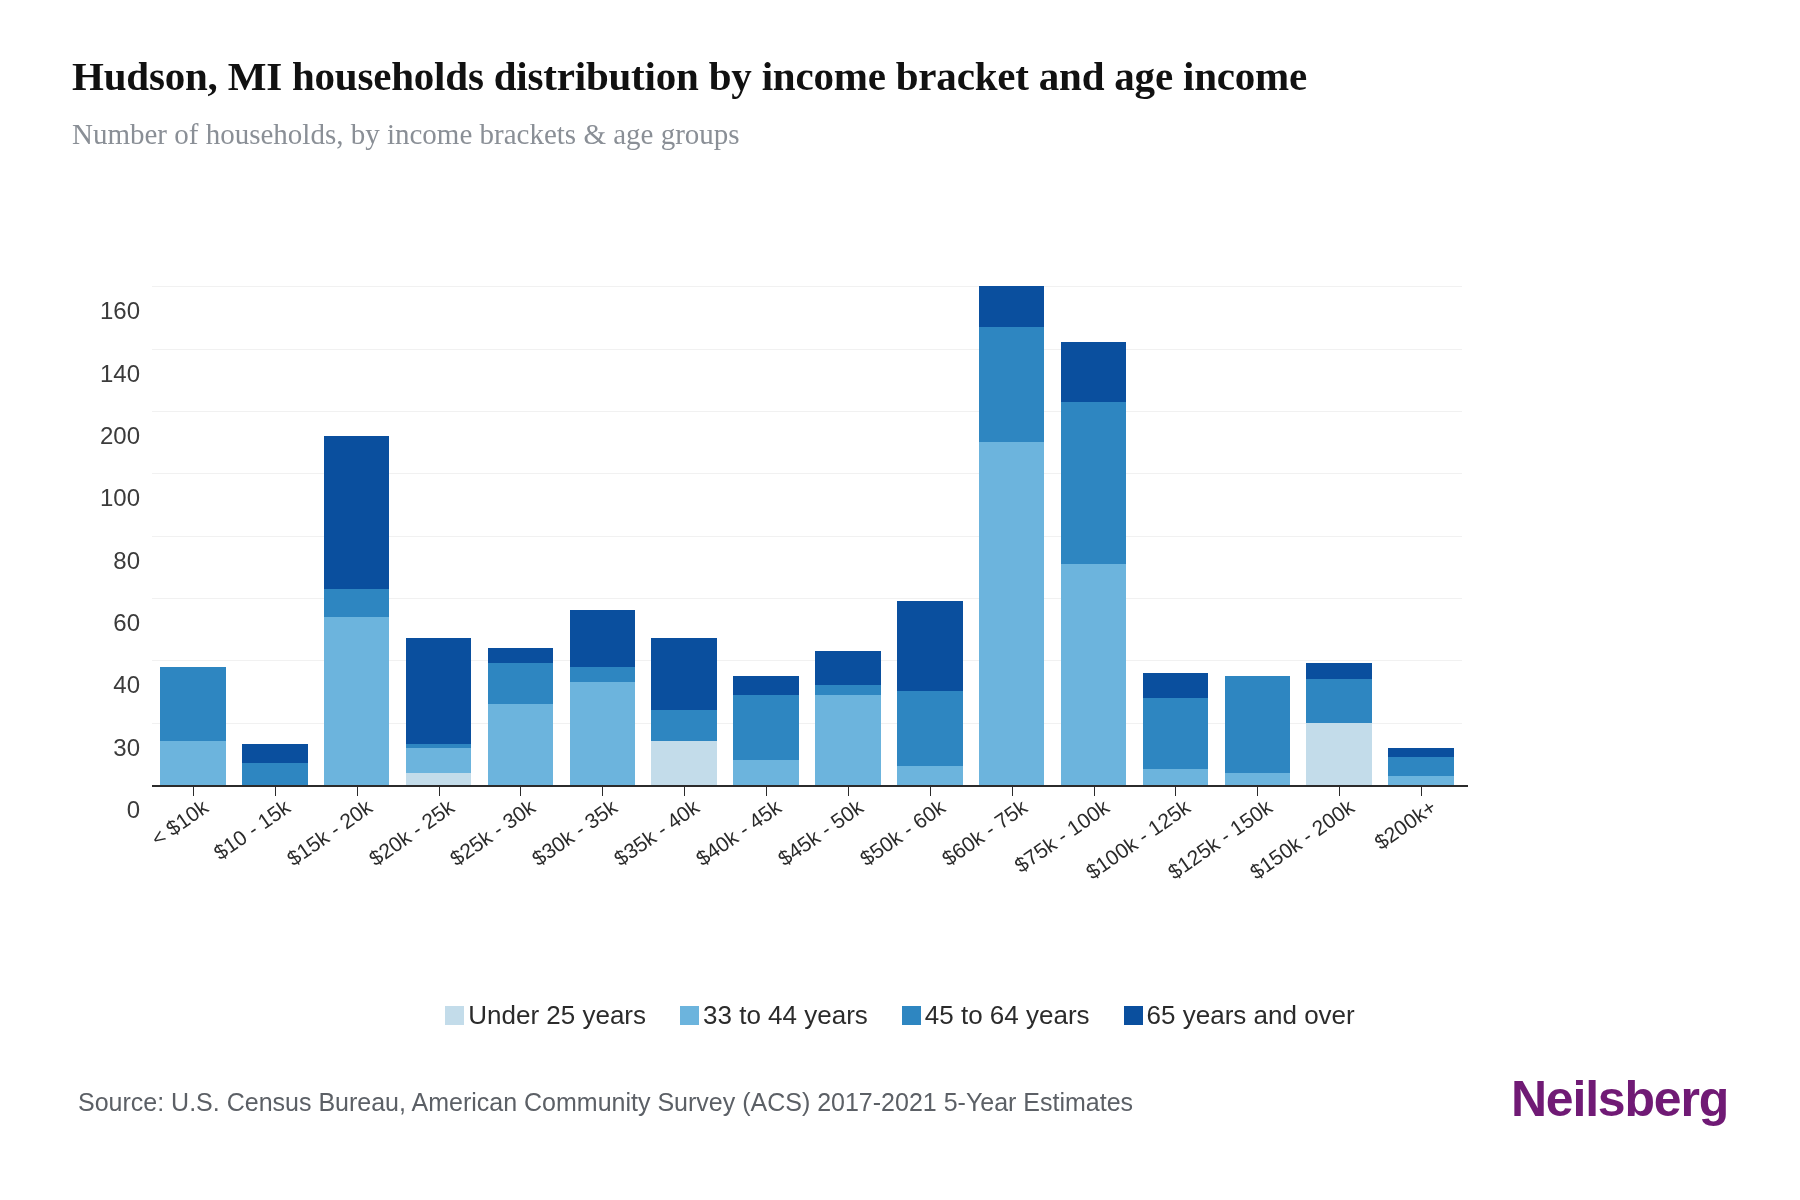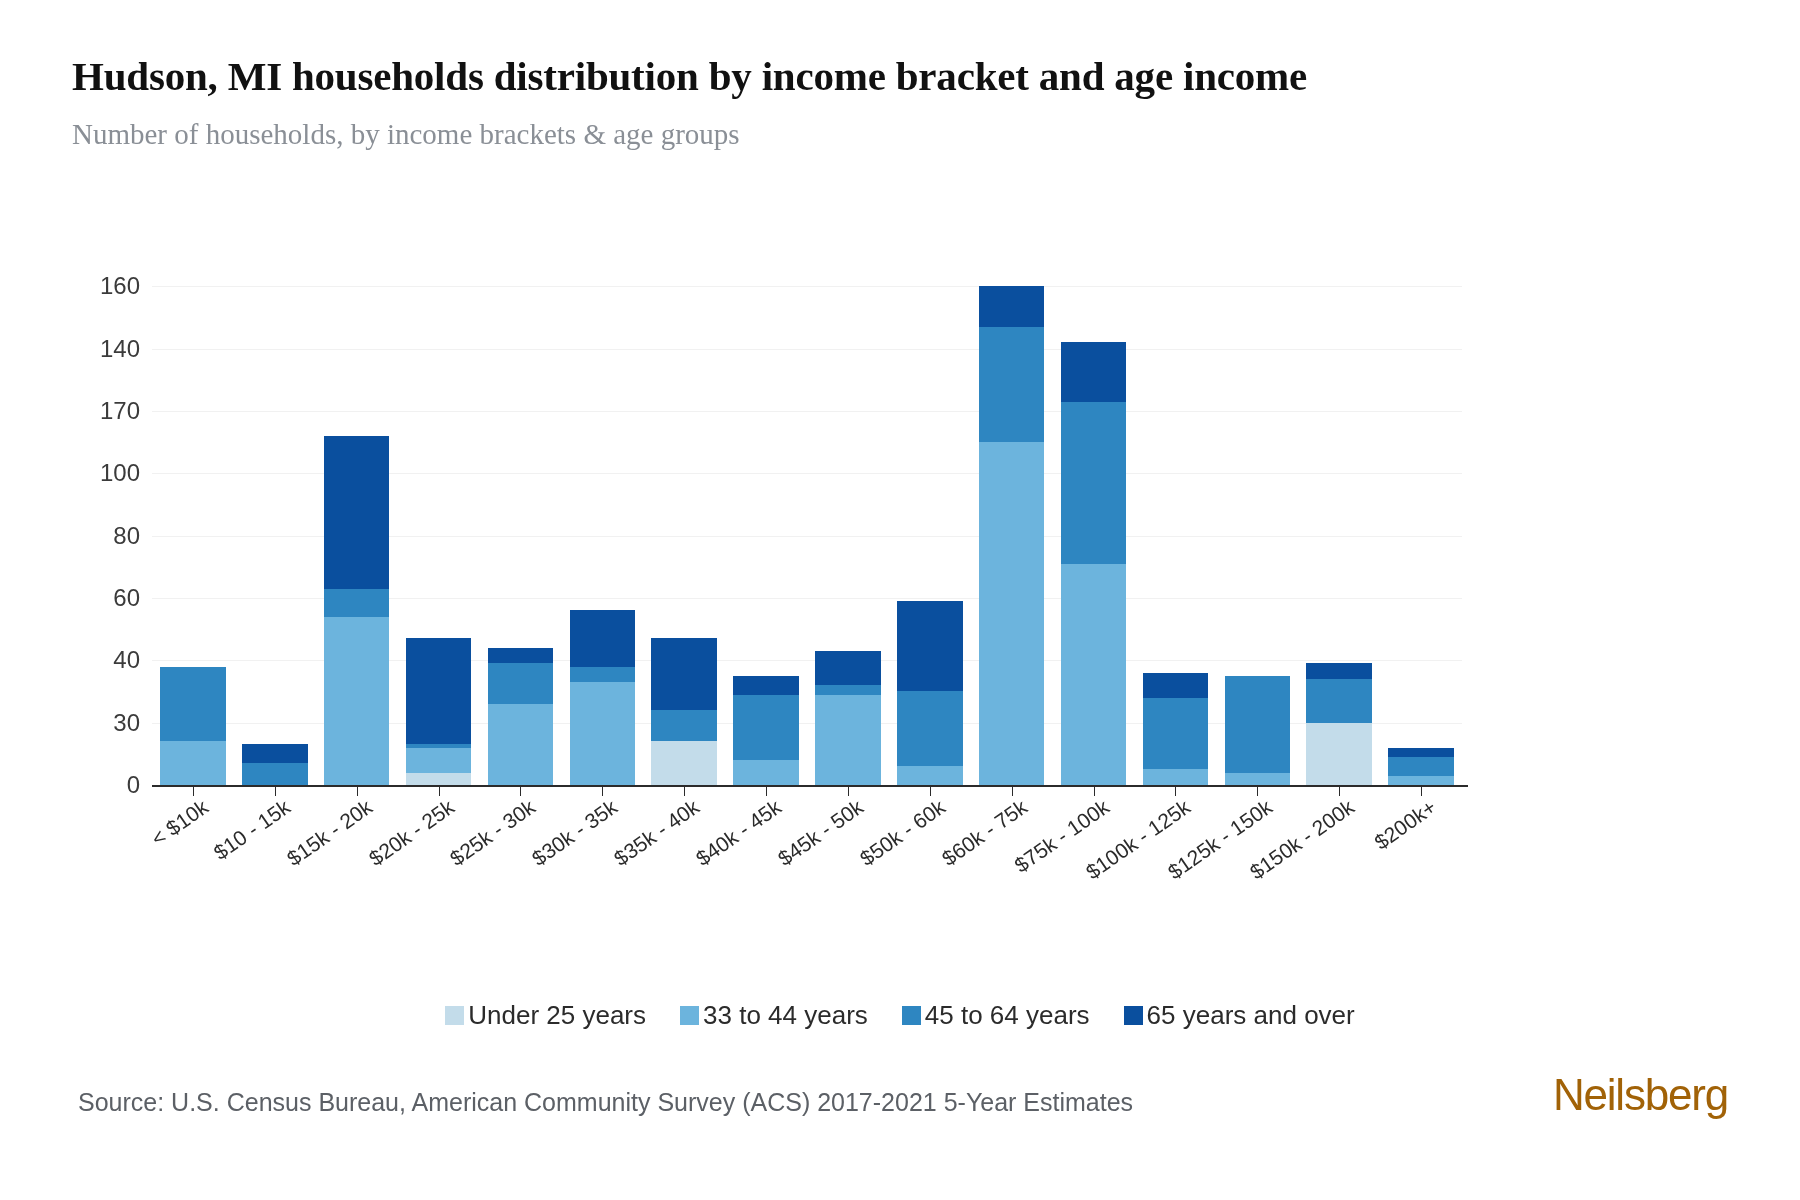--- a/index.html
+++ b/index.html
@@ -45,20 +45,21 @@
     width:1316px; height:2px; background:#2b2b2b;
   }
   .ytick-label {
     position:absolute;
     right:0;
     font-size:24px;
     color:#3b3b3b;
     text-align:right;
     transform:translateY(-50%);
     width:100px;
+    margin-top:25px;
   }
   #y-axis { position:absolute; left:40px; top:255px; width:100px; height:530px; }
 
   
   .bar-group {
     position:absolute;
     bottom:0;
     display:flex;
     flex-direction:column;
     justify-content:flex-end;
@@ -97,39 +98,39 @@
   .legend-label { font-size:26px; color:#2b2b2b; white-space:nowrap; }
 
   
   #source-note {
     position:absolute; left:78px; top:1088px;
     font-size:25px; color:#5c6066;
     white-space:nowrap;
   }
   #brand-logo {
     position:absolute; right:72px; top:1070px;
-    font-size:44px; font-weight:normal;
+    font-size:50px; font-weight:bold;
     letter-spacing:-1.2px;
-    color:#a16207;
+    color:#701a75;
   }
 </style>
 </head>
 <body>
 
 <div id="chart-title">Hudson, MI households distribution by income bracket and age income</div>
 <div id="chart-subtitle">Number of households, by income brackets &amp; age groups</div>
 
 <div id="y-axis">
     <div class="ytick-label" style="top: 530px;">0</div>
     <div class="ytick-label" style="top: 467.647px;">30</div>
     <div class="ytick-label" style="top: 405.294px;">40</div>
     <div class="ytick-label" style="top: 342.941px;">60</div>
     <div class="ytick-label" style="top: 280.588px;">80</div>
     <div class="ytick-label" style="top: 218.235px;">100</div>
-    <div class="ytick-label" style="top: 155.882px;">170</div>
+    <div class="ytick-label" style="top: 155.882px;">200</div>
     <div class="ytick-label" style="top: 93.5294px;">140</div>
     <div class="ytick-label" style="top: 31.1765px;">160</div>
   </div>
 
 <div id="plot-area">
     <div class="gridline" style="top: 467.647px;"></div>
     <div class="gridline" style="top: 405.294px;"></div>
     <div class="gridline" style="top: 342.941px;"></div>
     <div class="gridline" style="top: 280.588px;"></div>
     <div class="gridline" style="top: 218.235px;"></div>

